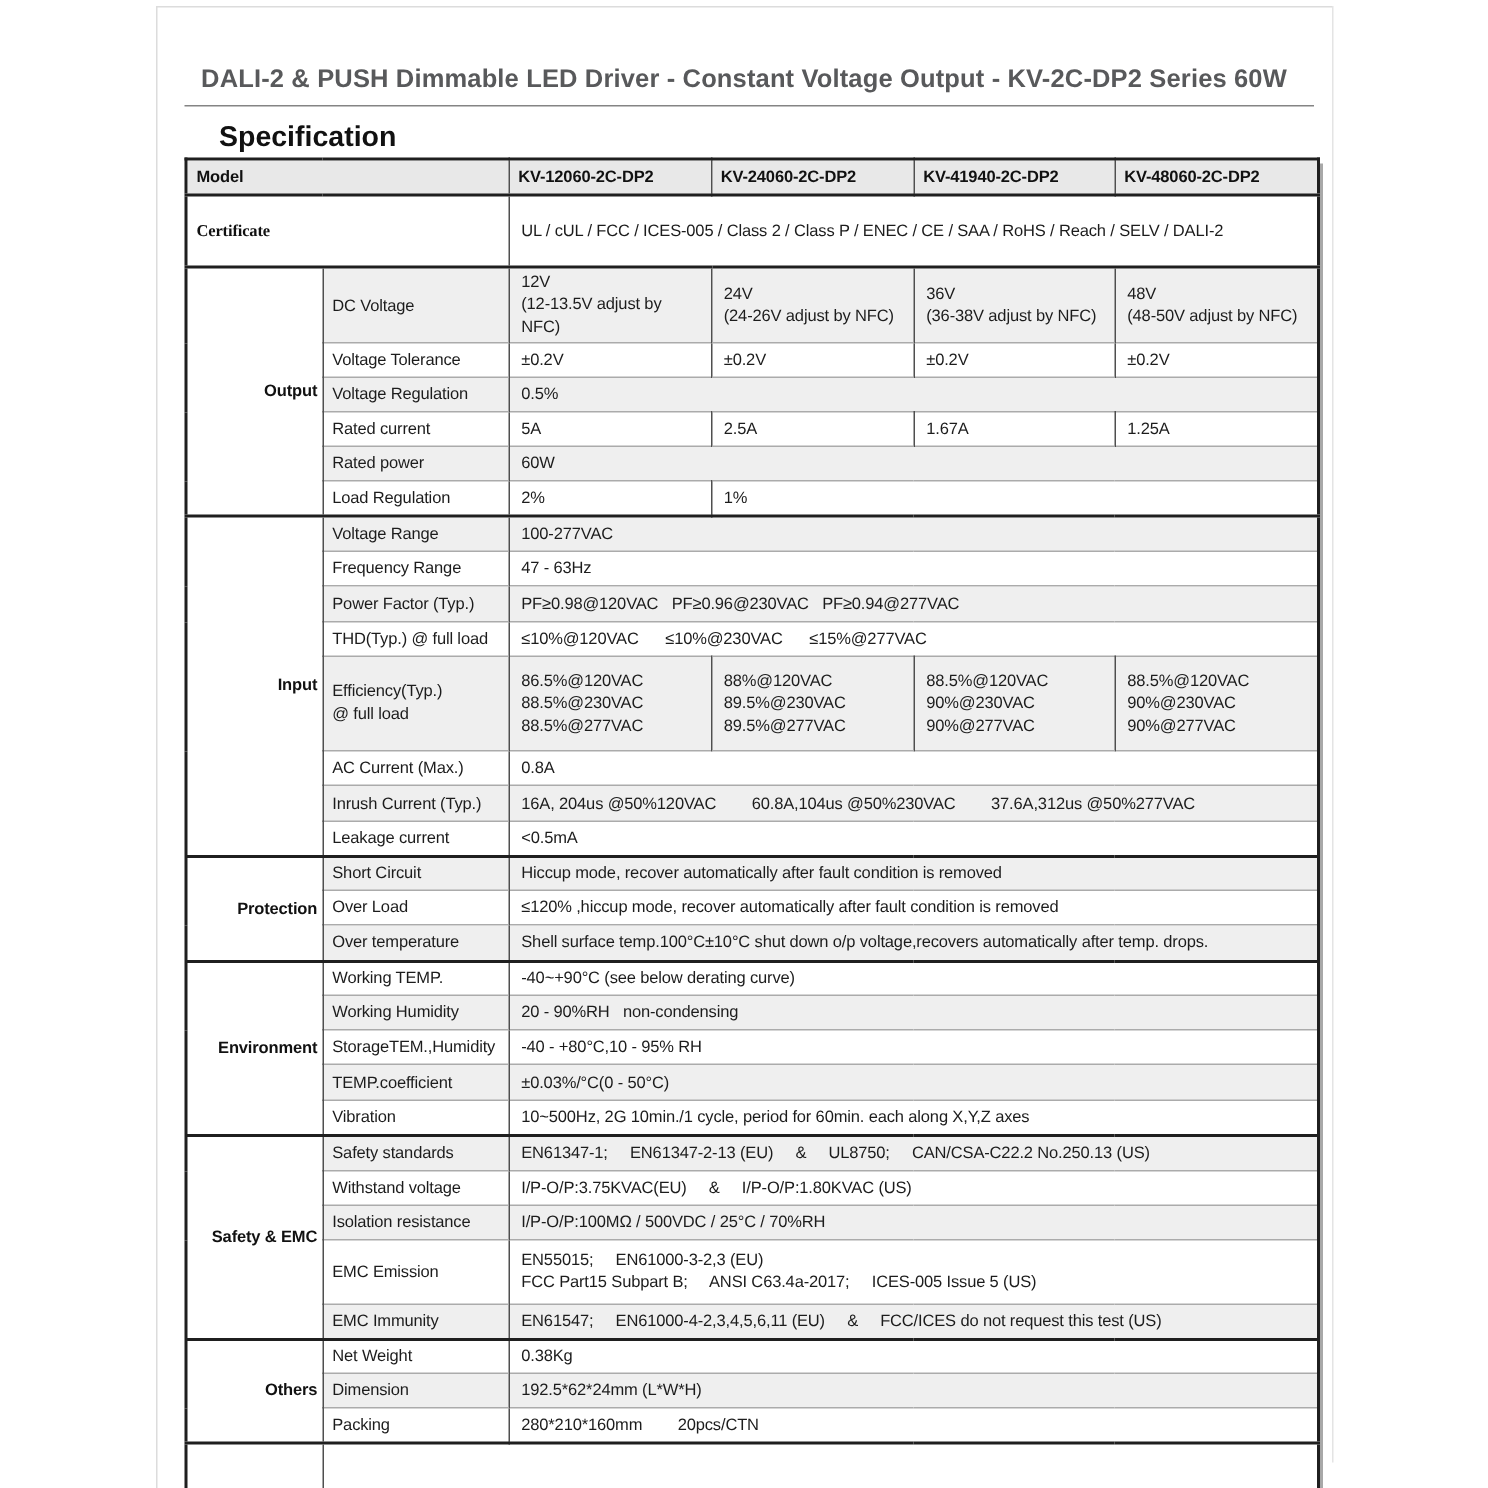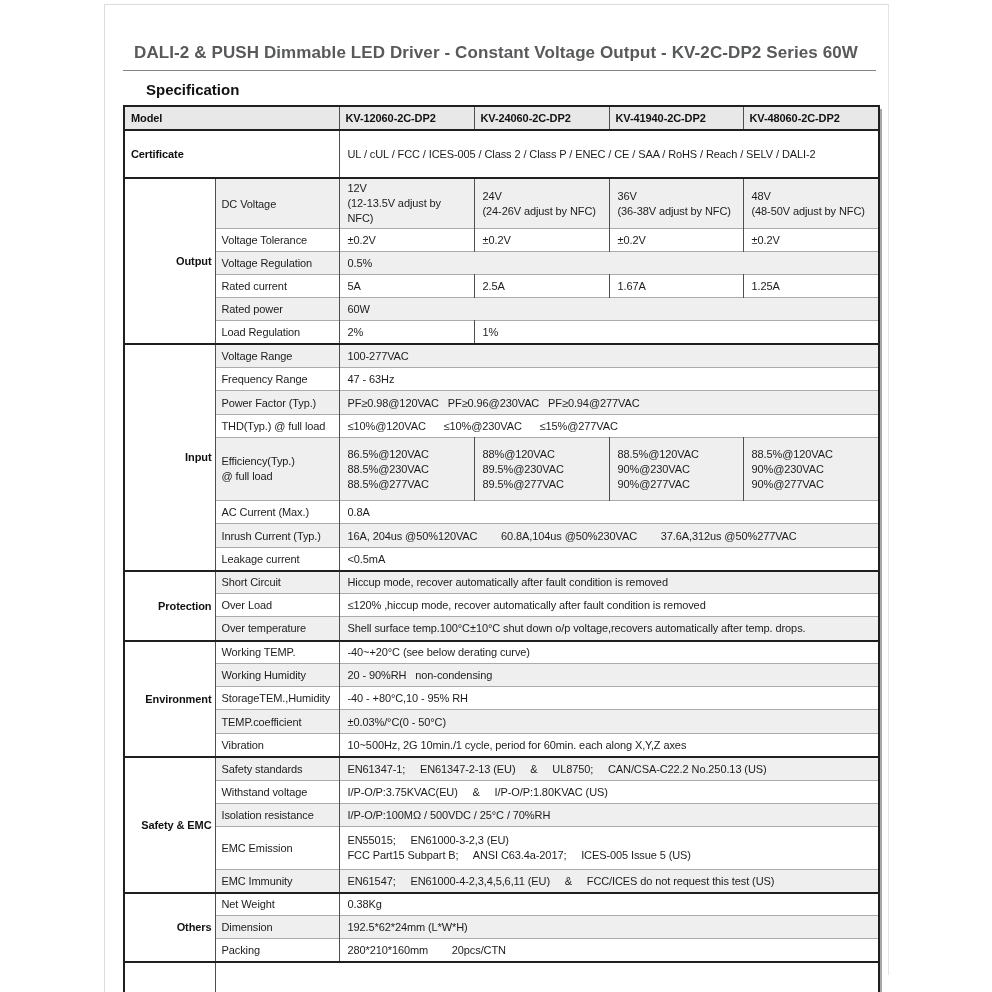--- a/index.html
+++ b/index.html
@@ -17,21 +17,21 @@
     position:absolute; top:43px; left:104px; width:784px;
     text-align:center; font-weight:bold; font-size:17px; color:#58595b;
     letter-spacing:0.1px;
   }
   .title-rule {
     position:absolute; top:70px; left:123px; width:753px; height:1px;
     background:#848484;
   }
   .section-heading {
     position:absolute; top:81px; left:146px;
-    font-weight:bold; font-size:15px; color:#111;
+    font-weight:bold; font-size:19px; color:#111;
   }
 
   table.spec {
     position:absolute; top:105px; left:123px; width:755px;
     border-collapse:collapse; table-layout:fixed;
     border:2px solid #1f1f1f;
     font-size:11px; letter-spacing:-0.1px;
     box-shadow:3px 3px 0 -1px #a8a8a8;
   }
   col.c-cat {width:91px;} col.c-sub {width:124px;}
@@ -49,21 +49,21 @@
     white-space:pre-wrap; line-height:14px; color:#1c1c1c;
   }
   tr.sec > td { border-top:2px solid #1f1f1f; }
 
   td.mh { background:#e8e8e8; font-weight:bold; padding:2px 6px; color:#111; }
   td.cat { text-align:right; font-weight:bold; padding:2px 3px; color:#111; background:#ffffff; }
   td.sub { padding:2px 6px; }
   td.val { padding:2px 8px; }
   td.sh  { background:#efefef; }
   td.ml  { line-height:15px; }
-  td.lbl { font-weight:bold; padding:16px 6px; color:#111; }
+  td.lbl { font-weight:bold; padding:16px 6px; color:#111;font-family:Liberation Serif, serif; }
 
   .note-item { line-height:20px; padding-left:6px; }
 </style>
 </head>
 <body>
 
 <div class="page-edge edge-left"></div>
 <div class="page-edge edge-top"></div>
 <div class="page-edge edge-right"></div>
 
@@ -191,21 +191,21 @@
     <td class="val" colspan="4">≤120% ,hiccup mode, recover automatically after fault condition is removed</td>
   </tr>
   <tr class="h24">
     <td class="sub sh">Over temperature</td>
     <td class="val sh" colspan="4">Shell surface temp.100°C±10°C shut down o/p voltage,recovers automatically after temp. drops.</td>
   </tr>
 
   <tr class="sec">
     <td class="cat" rowspan="5">Environment</td>
     <td class="sub">Working TEMP.</td>
-    <td class="val" colspan="4">-40~+20°C (see below derating curve)</td>
+    <td class="val" colspan="4">-40~+90°C (see below derating curve)</td>
   </tr>
   <tr>
     <td class="sub sh">Working Humidity</td>
     <td class="val sh" colspan="4">20 - 90%RH   non-condensing</td>
   </tr>
   <tr>
     <td class="sub">StorageTEM.,Humidity</td>
     <td class="val" colspan="4">-40 - +80°C,10 - 95% RH</td>
   </tr>
   <tr class="h24">

